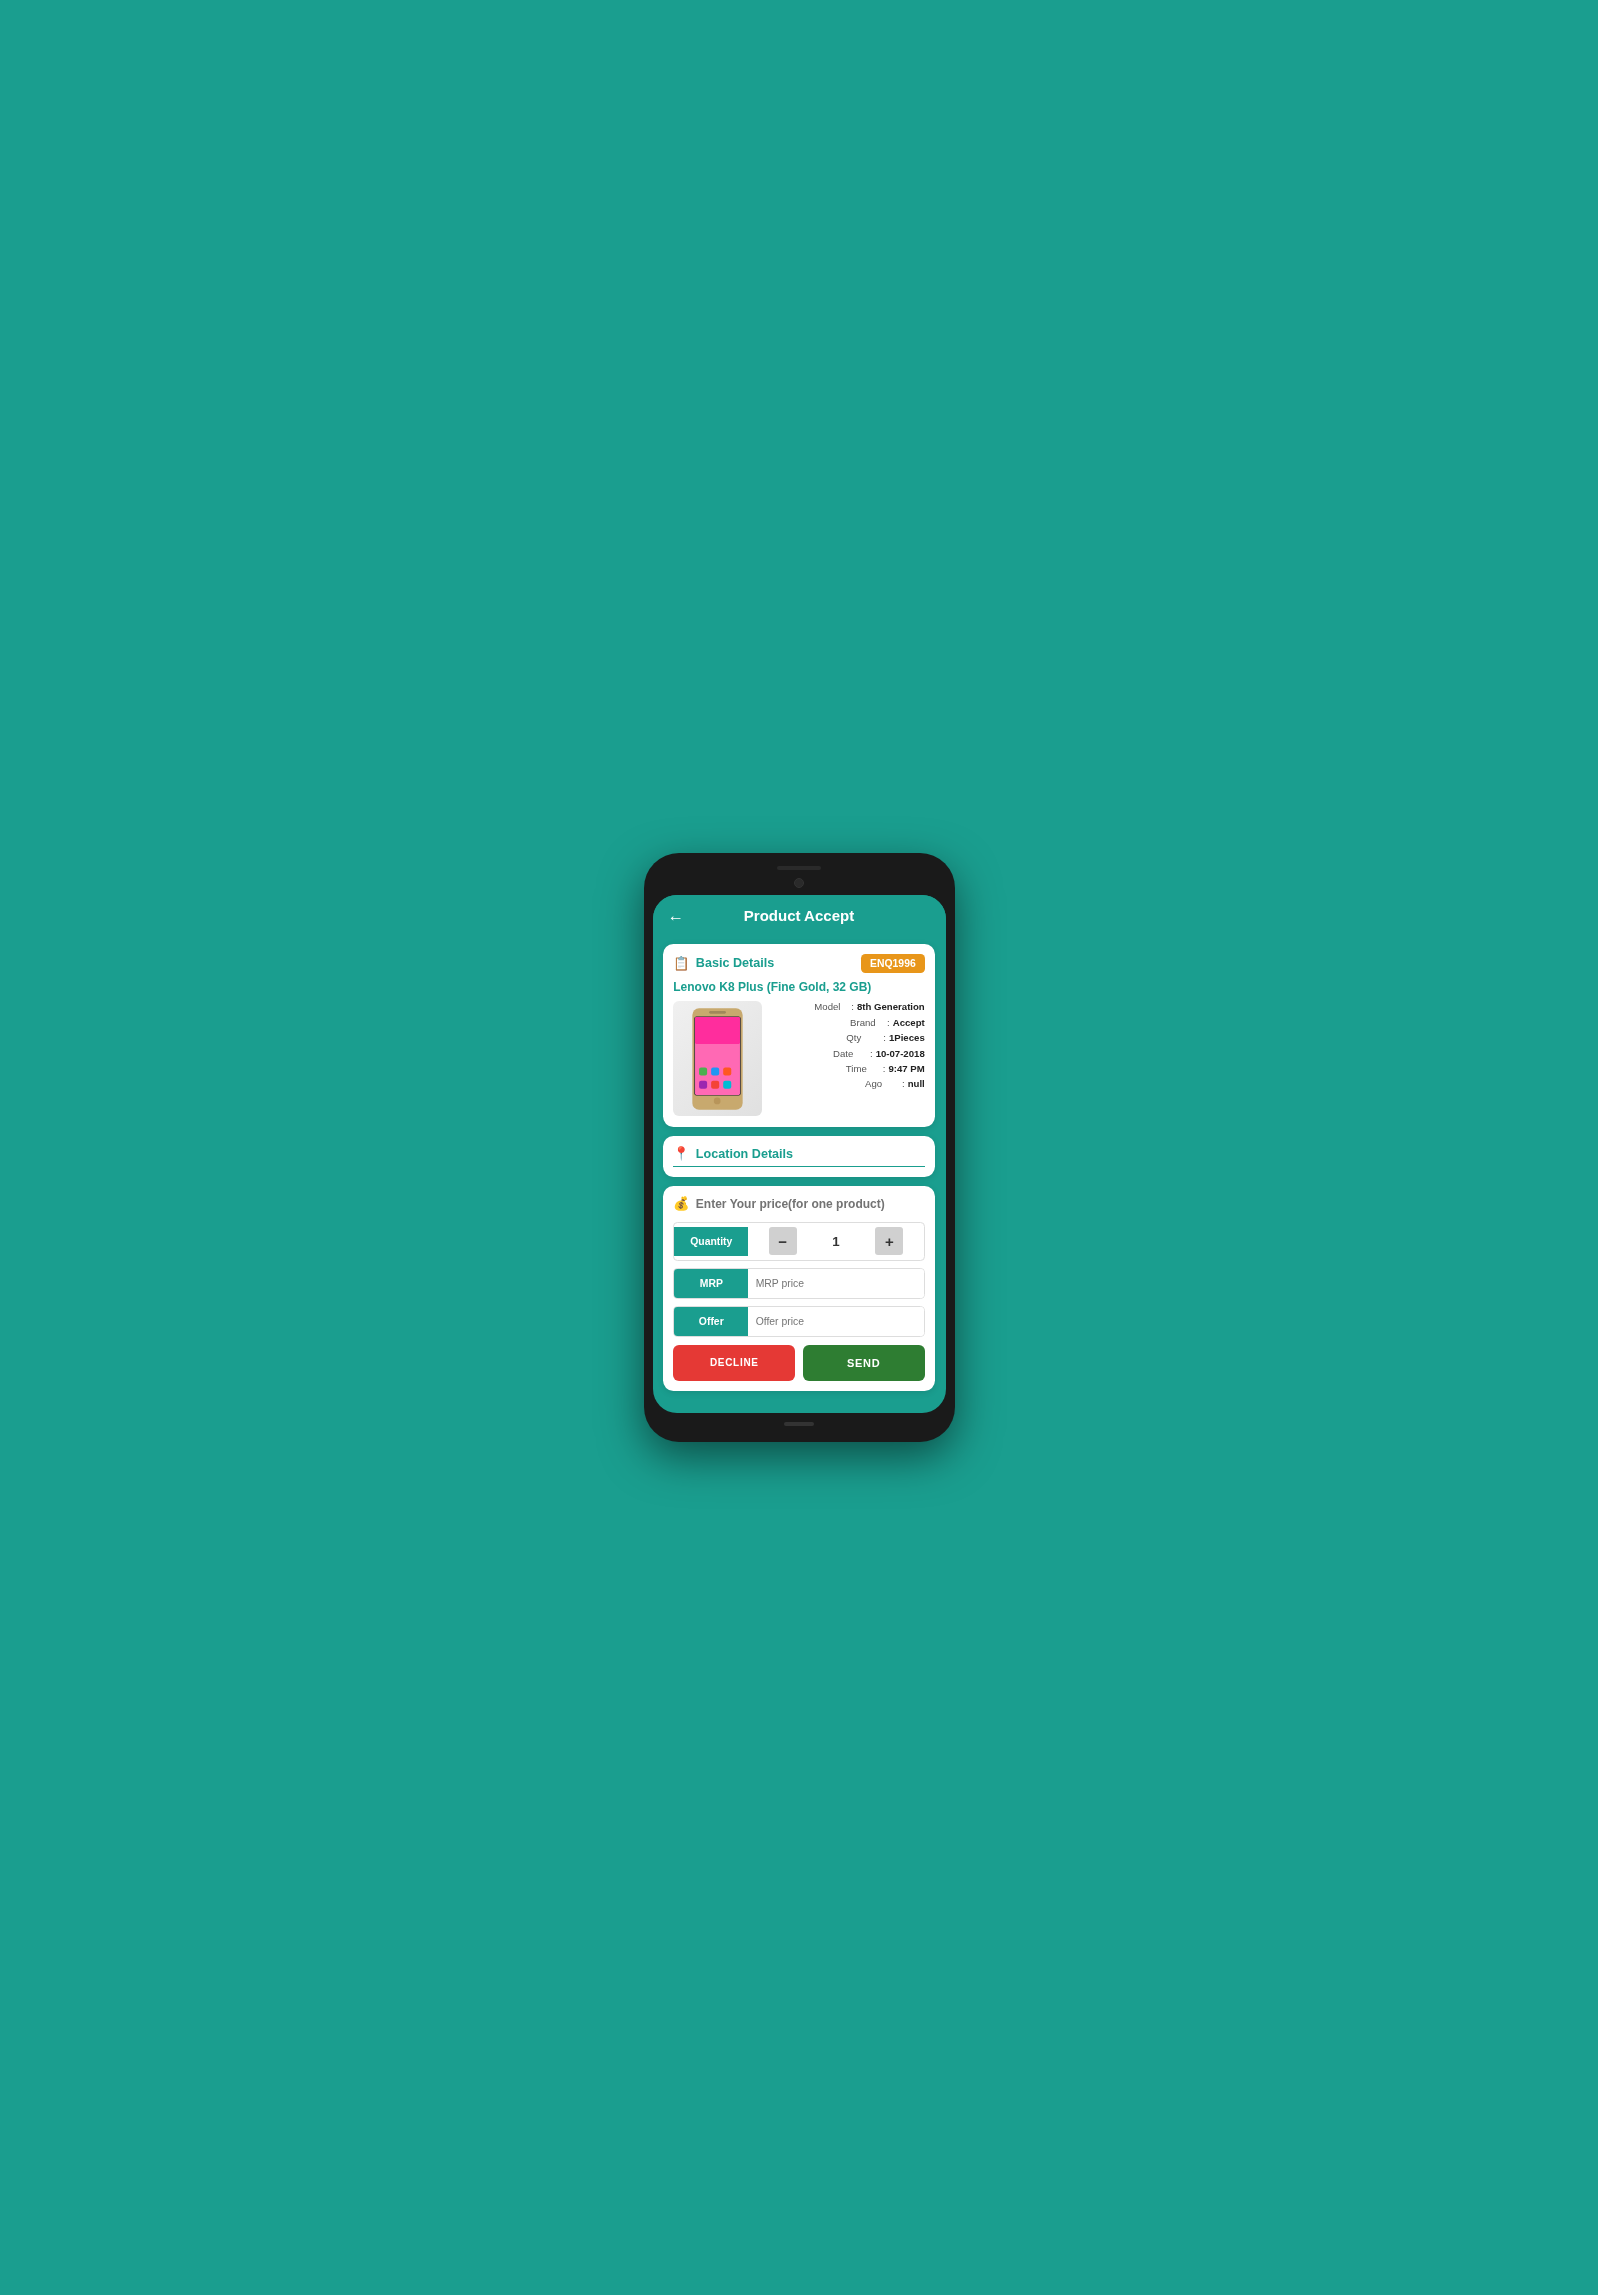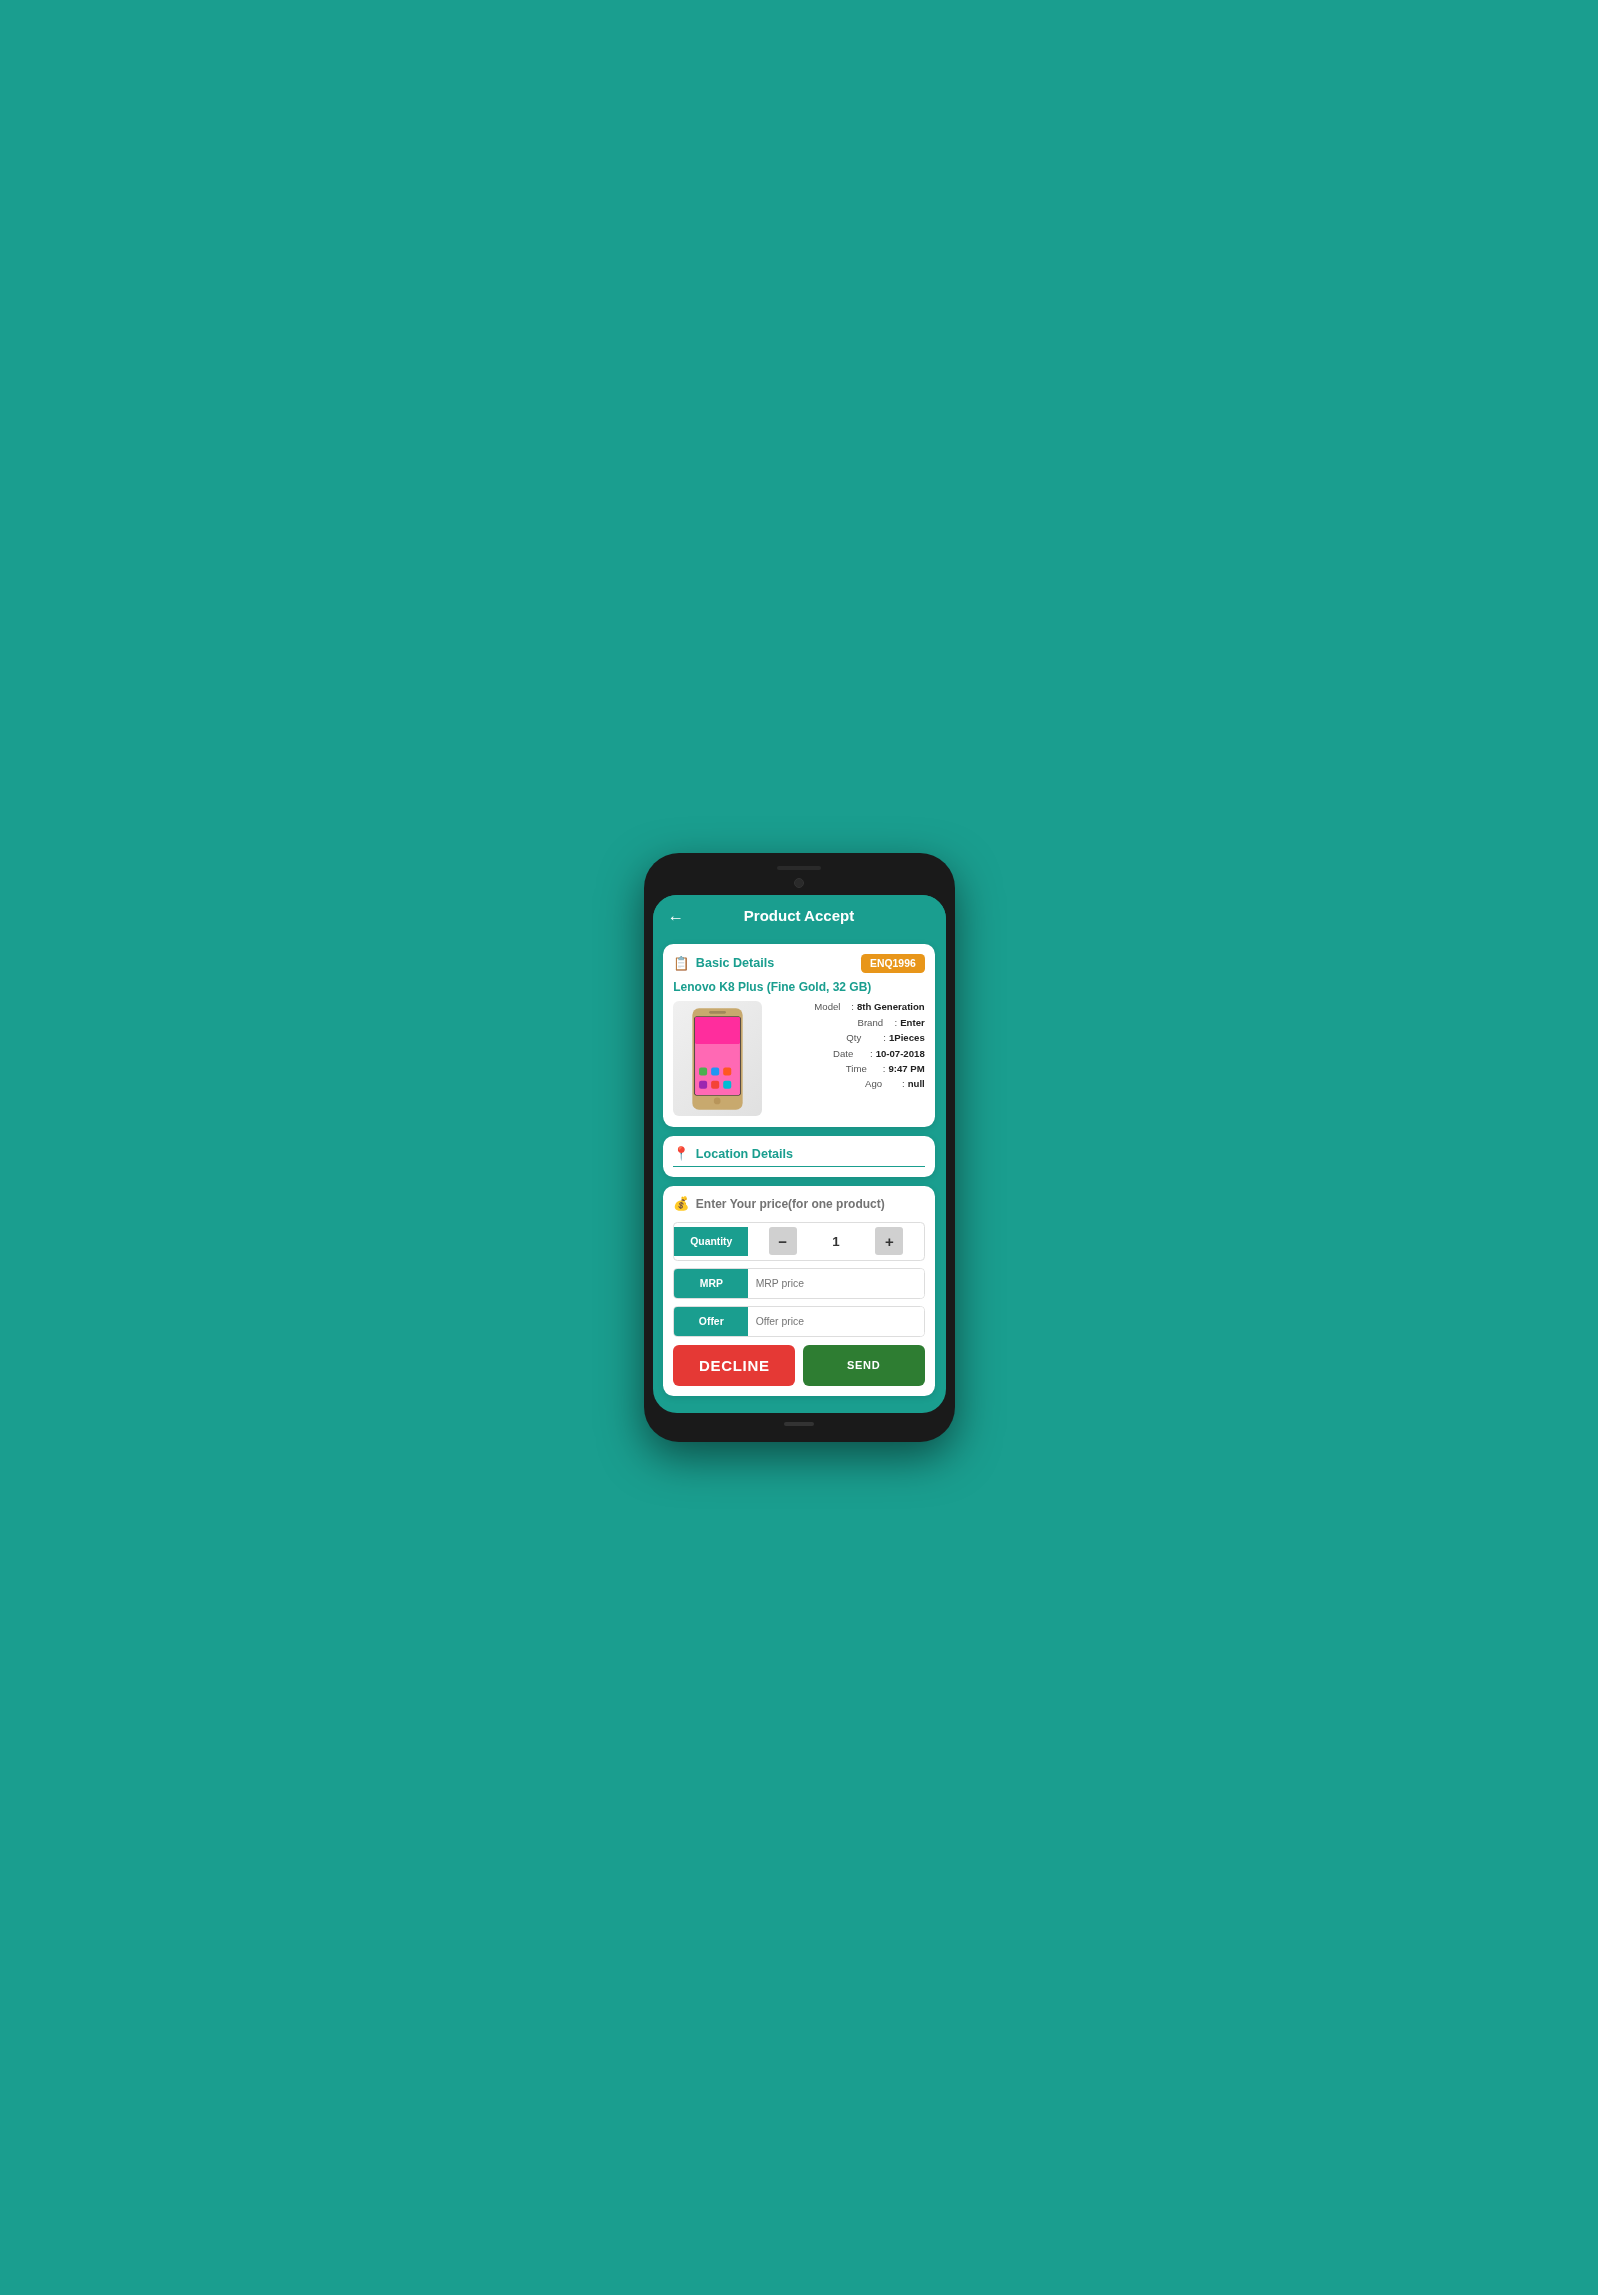--- a/index.html
+++ b/index.html
@@ -282,21 +282,21 @@
       display: flex;
       gap: 7.4px;
       margin-top: 4.4px;
     }
 
     .btn-decline {
       flex: 1;
       background: #e53935;
       color: white;
       font-weight: bold;
-      font-size: 15px;
+      font-size: 10px;
       letter-spacing: 0.7px;
       padding: 12px;
       border: none;
       border-radius: 6px;
       cursor: pointer;
     }
 
     .btn-send {
       flex: 1;
       background: #2e7d32;
@@ -371,21 +371,21 @@
 
           <div class="product-details">
             <div class="detail-row">
               <span class="detail-label">Model</span>
               <span class="detail-colon">:</span>
               <span class="detail-value">8th Generation</span>
             </div>
             <div class="detail-row">
               <span class="detail-label">Brand</span>
               <span class="detail-colon">:</span>
-              <span class="detail-value">Enter</span>
+              <span class="detail-value">Accept</span>
             </div>
             <div class="detail-row">
               <span class="detail-label">Qty</span>
               <span class="detail-colon">:</span>
               <span class="detail-value">1Pieces</span>
             </div>
             <div class="detail-row">
               <span class="detail-label">Date</span>
               <span class="detail-colon">:</span>
               <span class="detail-value">10-07-2018</span>

